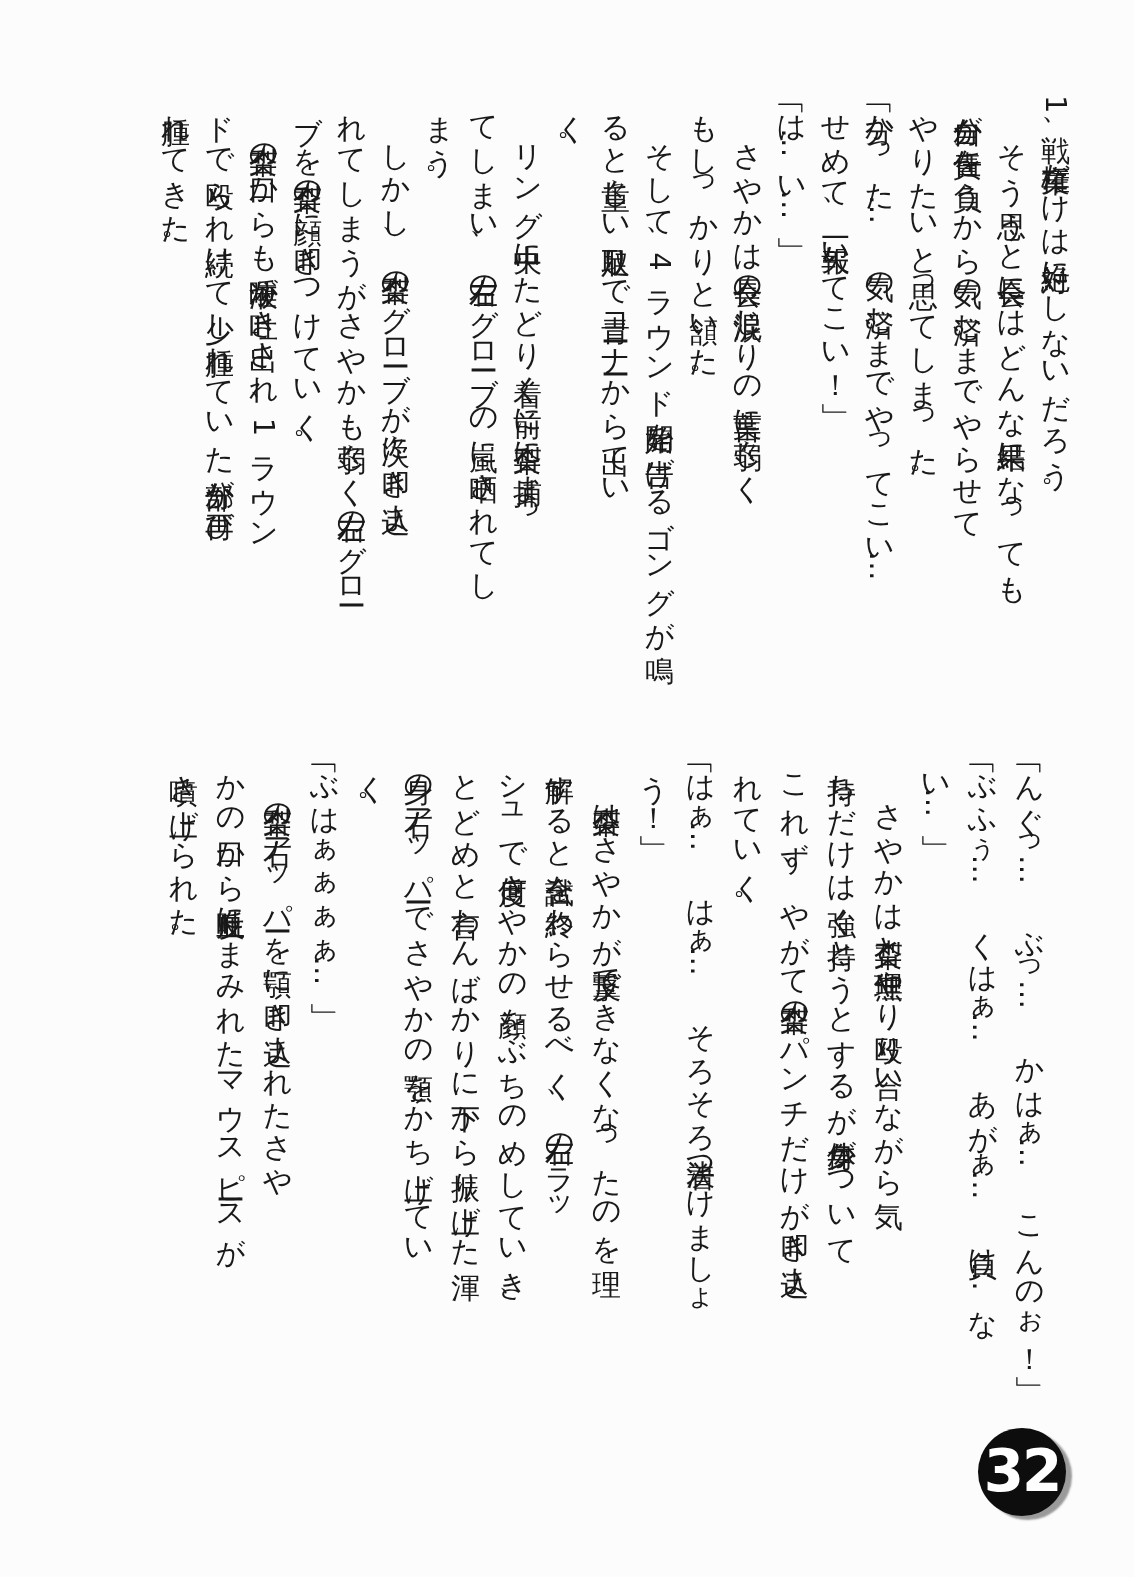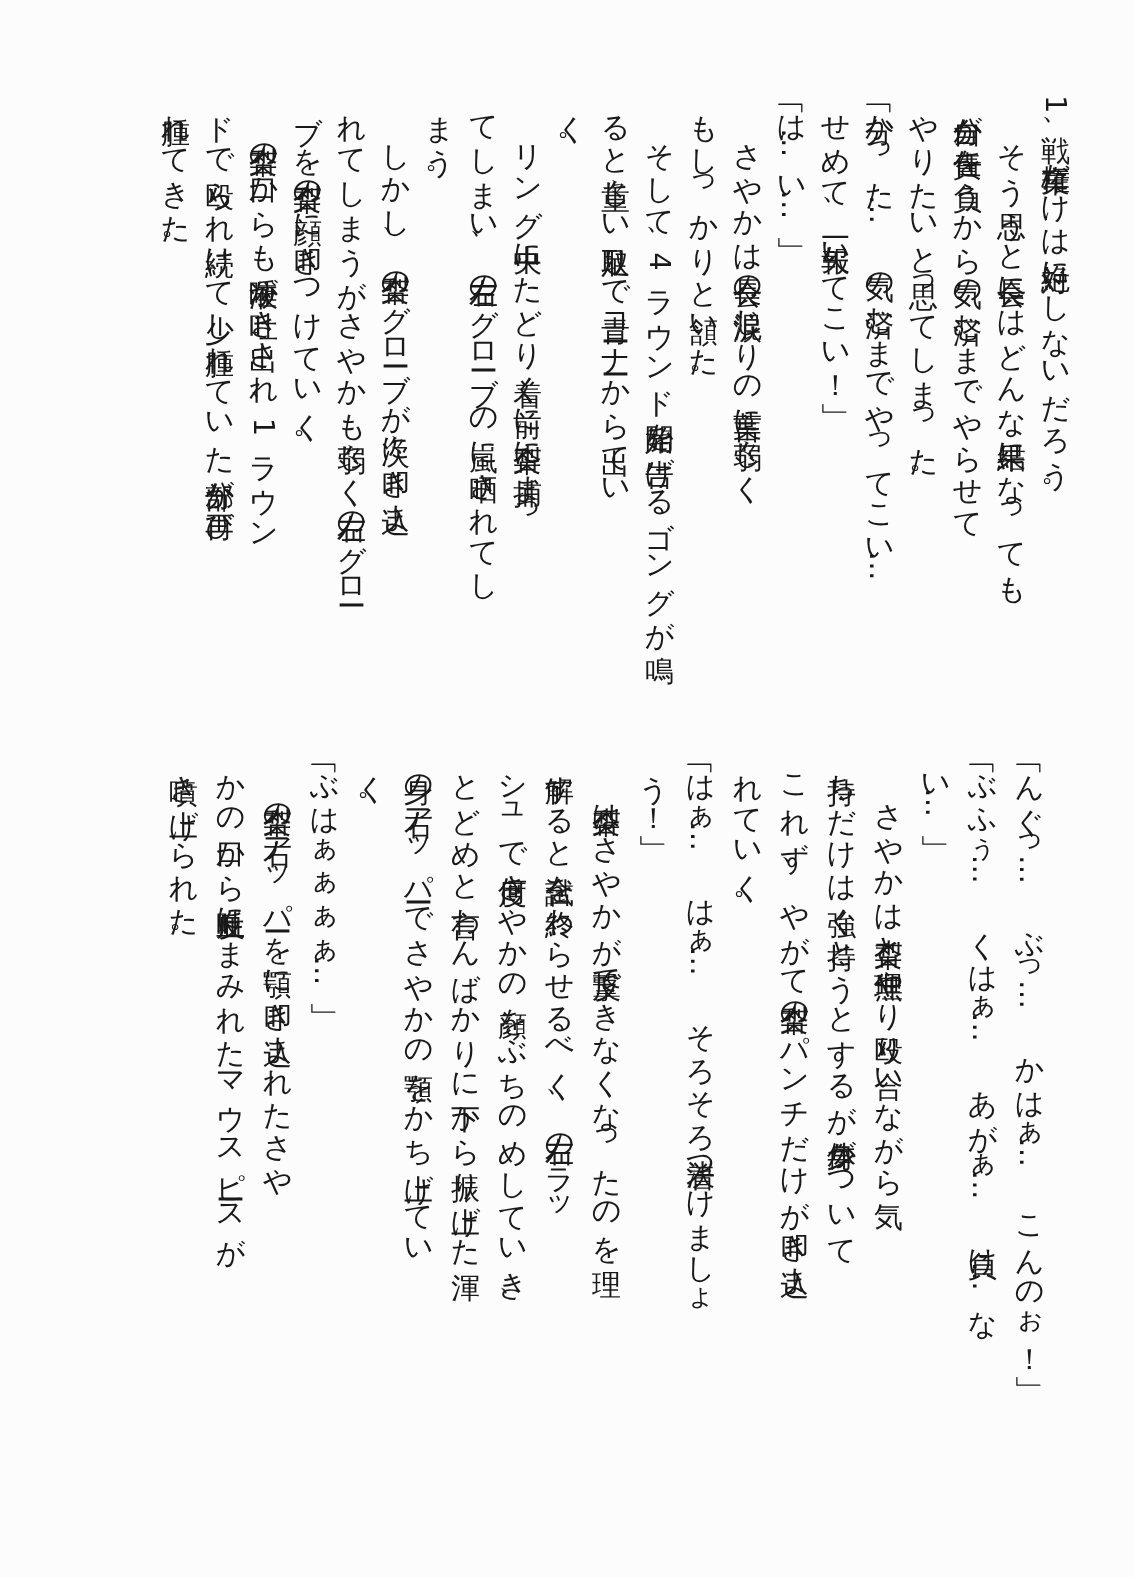--- a/index.html
+++ b/index.html
@@ -93,13 +93,16 @@
       <div class="tline">シュで何度さやかの顔をぶちのめしていき、</div>
       <div class="tline">とどめと言わんばかりに下から振り上げた渾</div>
       <div class="tline">身の右アッパーでさやかの顎をかち上げてい</div>
       <div class="tline">く。</div>
       <div class="tline">「ぶはぁぁぁぁ…」</div>
       <div class="tline indent">梨杏の右アッパーを顎に叩き込まれたさや</div>
       <div class="tline">かの口から血反吐にまみれたマウスピースが</div>
       <div class="tline">噴き上げられた。</div>
     </section>
 
+  <div class="badge">
+    <span class="badge-num">32</span>
+  </div>
 </div>
 
 </body></html>

